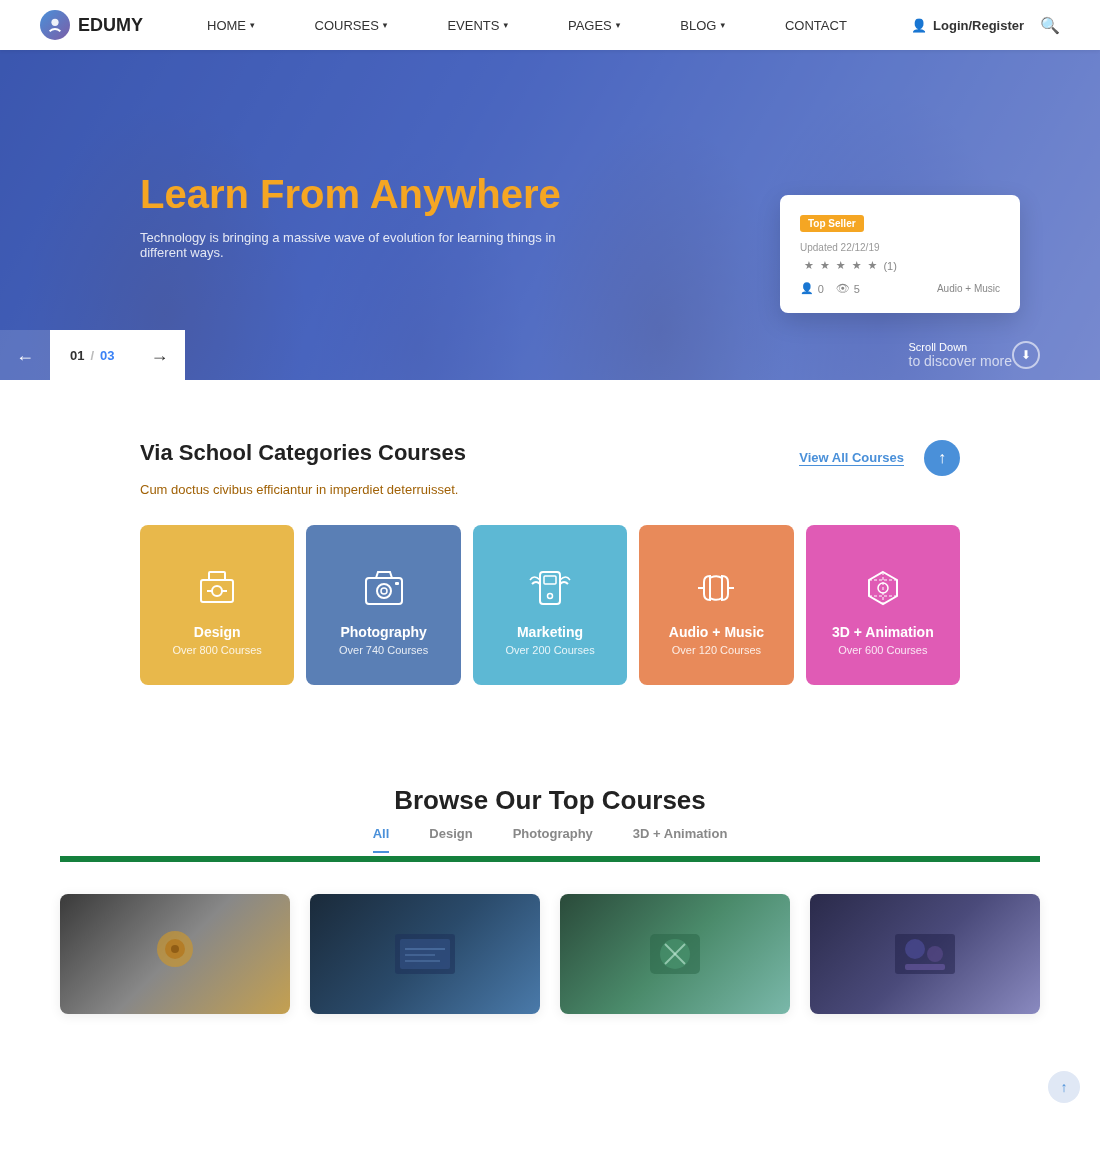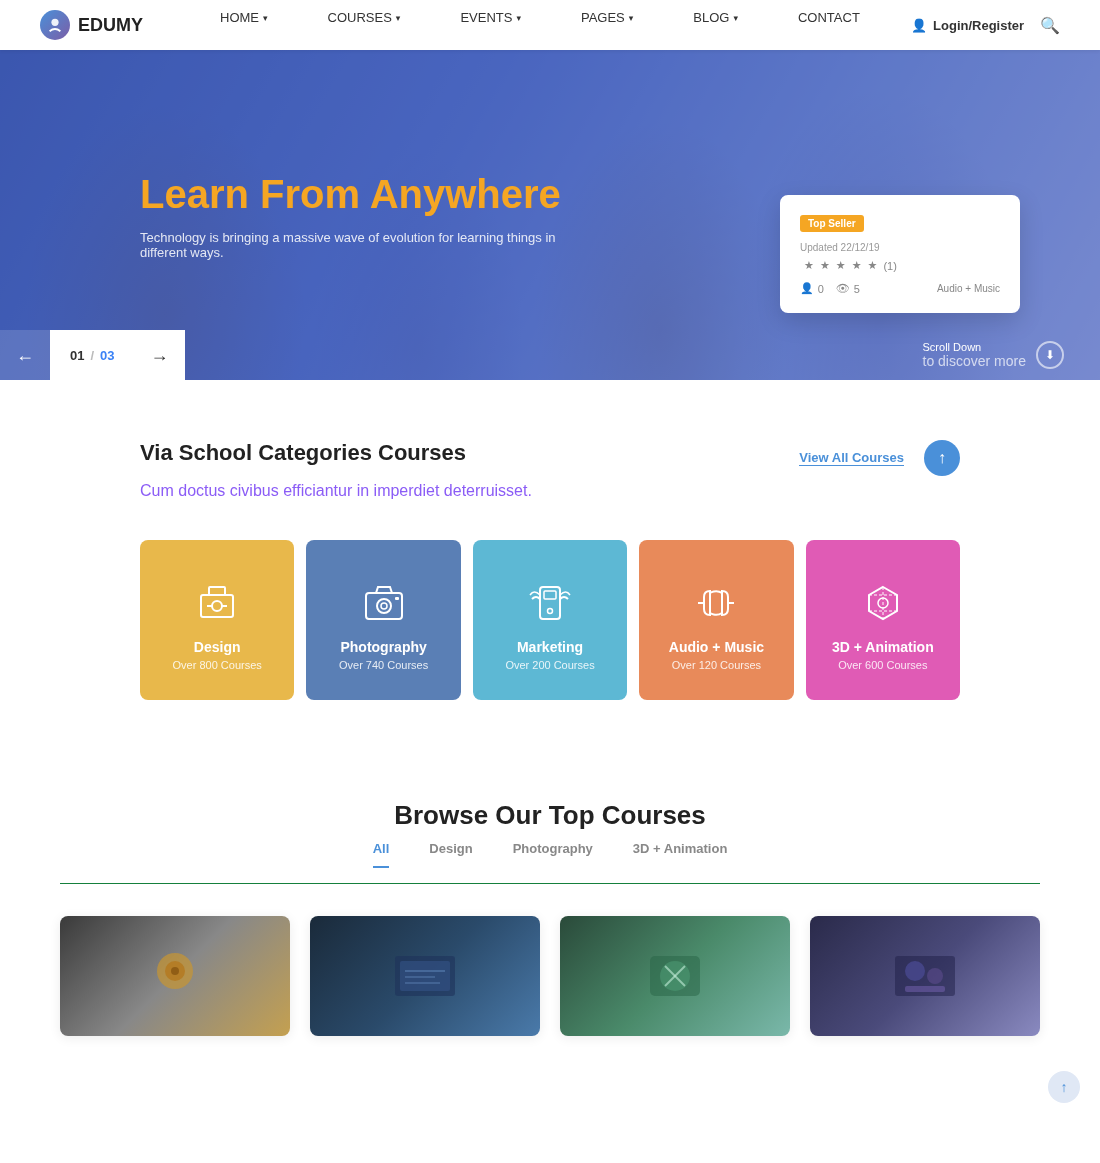--- a/index.html
+++ b/index.html
@@ -5,21 +5,21 @@
     * { box-sizing: border-box; margin: 0; padding: 0; }
     body { font-family: 'Segoe UI', Arial, sans-serif; color: #333; background: #fff; width: 1100px; }
 
     
     nav {
       display: flex; align-items: center; justify-content: space-between;
       padding: 0 40px; height: 50px; background: #fff;
       position: relative; z-index: 10;
       box-shadow: 0 1px 4px rgba(0,0,0,0.08);
     }
-    .nav-left { display: flex; align-items: flex-start; gap: 45px; }
+    .nav-left { display: flex; align-items: center; gap: 32px; }
     .logo { display: flex; align-items: center; gap: 8px; font-weight: 700; font-size: 18px; color: #222; }
     .logo-icon { width: 30px; height: 30px; background: linear-gradient(135deg,#4a90d9,#7b5ea7); border-radius: 50%; display: flex; align-items: center; justify-content: center; }
     .logo-icon svg { width: 18px; height: 18px; fill: white; }
     .nav-menu { display: flex; gap: 28px; list-style: none; }
     .nav-menu li a { text-decoration: none; color: #333; font-size: 13px; font-weight: 400; display: flex; align-items: center; gap: 4px; padding-left: 32px; }
     .chevron { font-size: 9px; }
     .nav-right { display: flex; align-items: center; gap: 16px; }
     .login-btn { font-size: 13px; font-weight: 600; color: #333; text-decoration: none; display: flex; align-items: center; gap: 6px; }
     .search-btn { cursor: pointer; background: none; border: none; font-size: 16px; color: #333; }
 
@@ -88,33 +88,33 @@
       color: #fff; font-size: 18px;
     }
     .slider-btn.active { background: #fff; color: #333; }
     .slider-counter {
       background: #fff; height: 50px; display: flex; align-items: center;
       padding: 0 20px; font-size: 13px; font-weight: 700; color: #333; gap: 6px;
     }
     .slider-counter .sep { color: #bbb; }
     .slider-counter .total { color: #3b82f6; }
     .scroll-down {
-      display: flex; align-items: center; gap: 10px; padding-right: 36px;
+      display: flex; align-items: center; padding-right: 60px;
       color: #fff; font-size: 11px;
     }
     .scroll-circle {
       width: 28px; height: 28px; border: 2px solid rgba(255,255,255,0.6);
       border-radius: 50%; display: flex; align-items: center; justify-content: center;
     }
 
     
     .categories-section { padding: 60px 140px 40px; }
     .section-title { font-size: 22px; font-weight: 700; color: #222; }
     .view-all { font-size: 13px; color: #4a90d9; text-decoration: none; font-weight: 600; border-bottom: 1px solid #4a90d9; }
-    .section-sub { font-size: 16px; color: #8b5cf6; margin-bottom: 40px; }
+    .section-sub { font-size: 13px; color: #a16207; margin-bottom: 28px; }
 
     .up-btn {
       width: 36px; height: 36px; background: #4a90d9; border-radius: 50%;
       display: flex; align-items: center; justify-content: center;
       color: #fff; font-size: 16px; cursor: pointer; border: none;
       position: absolute; right: 40px;
     }
     .section-header-wrap { position: relative; display: flex; justify-content: space-between; margin-bottom: 6px; }
 
     .category-grid { display: flex; gap: 12px; }
@@ -133,21 +133,21 @@
     .cat-3d { background: #e05bb5; }
 
     
     .cat-svg { width: 48px; height: 48px; margin-bottom: 12px; }
 
     
     .top-courses-section { padding: 60px 60px 40px; text-align: center; }
     .top-courses-title { font-size: 26px; font-weight: 700; color: #222; margin-bottom: 10px; }
     .top-courses-sub { font-size: 13px; color: #888; max-width: 480px; margin: 0 auto 28px; line-height: 1.6; }
 
-    .filter-tabs { display: flex; justify-content: center; gap: 40px; margin-bottom: 32px; border-bottom: 1px solid #15803d; padding-bottom: 16px; }
+    .filter-tabs { display: flex; justify-content: center; gap: 40px; margin-bottom: 32px; border-bottom: 6px solid #15803d; padding-bottom: 4px; }
     .filter-tab {
       font-size: 13px; font-weight: 600; color: #888; cursor: pointer;
       padding-bottom: 10px; border-bottom: 2px solid transparent; margin-bottom: -1px;
     }
     .filter-tab.active { color: #4a90d9; border-bottom-color: #4a90d9; }
 
     .courses-grid { display: grid; grid-template-columns: repeat(4, 1fr); gap: 20px; text-align: left; }
     .course-card { border-radius: 8px; overflow: hidden; box-shadow: 0 2px 12px rgba(0,0,0,0.08); background: #fff; }
     .course-img {
       width: 100%; height: 120px; object-fit: cover;

